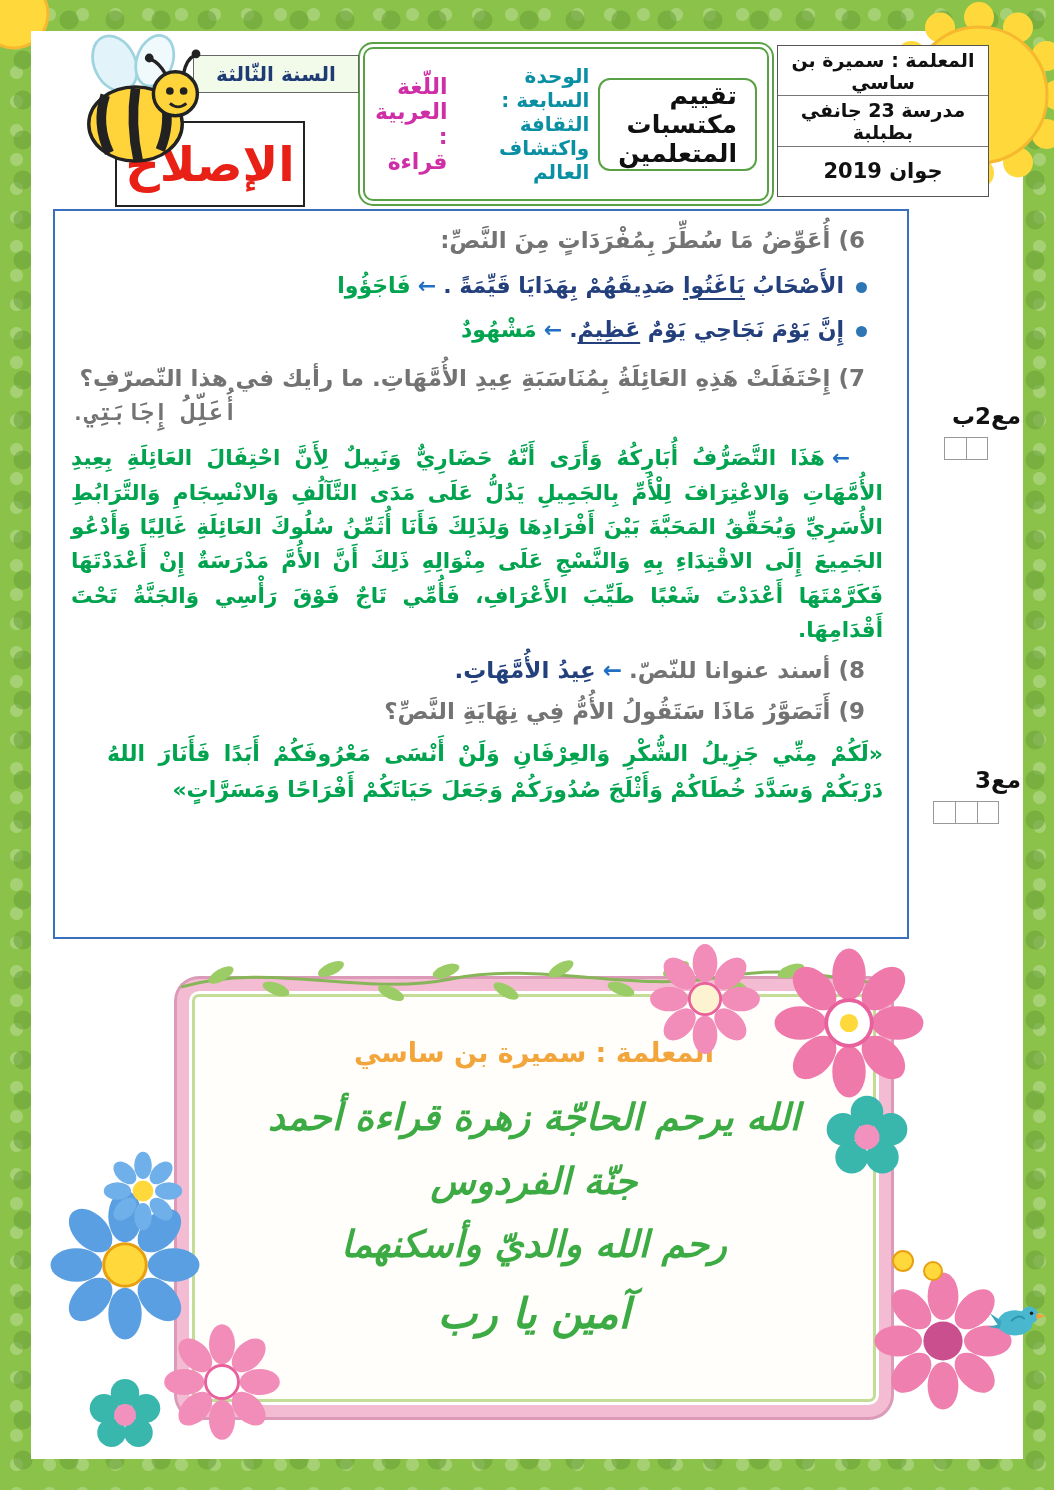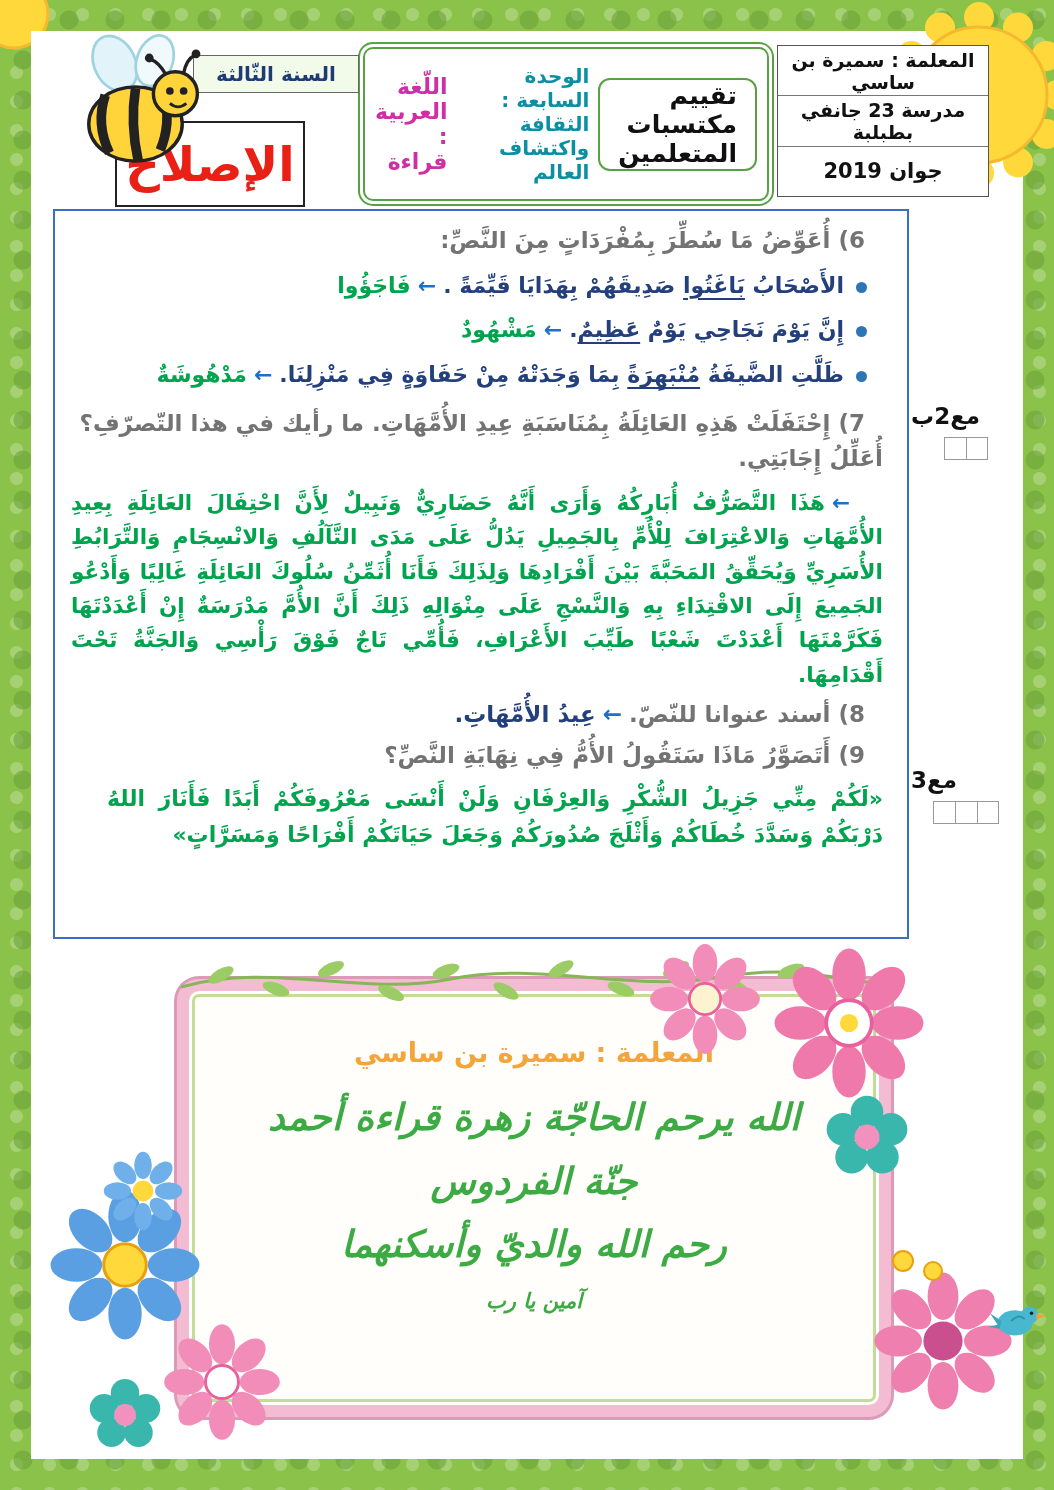--- a/index.html
+++ b/index.html
@@ -43,43 +43,43 @@
   .main-box { position:absolute; left:22px; top:178px; width:856px; height:730px; border:2px solid #3b6fc0;
     background:#fff; direction:rtl; padding:12px 24px 8px 16px; z-index:3; overflow:hidden; }
   .red   { color:#737373; font-weight:bold; }
   .navy  { color:#24407c; font-weight:bold; }
   .green { color:#00a34e; font-weight:bold; }
   .u { text-decoration:underline; text-underline-offset:5px; text-decoration-thickness:2px; }
   .arrow { color:#1f6fc4; font-weight:bold; margin:0 7px; }
   .q-title { font-size:23px; line-height:1.55; padding-right:18px; }
   .q6-item { font-size:22px; margin:9px 16px 0 0; line-height:1.62; }
   .bullet { display:inline-block; width:11px; height:11px; border-radius:50%; background:#2e75b6; margin-left:12px; }
-  .center { text-align:right; padding-right:0; }
+  .center { text-align:left; padding-right:0;font-family:Liberation Mono, monospace; }
   .q7l1 { margin-top:13px; }
   .answer-para { font-size:21.5px; line-height:1.6; text-align:justify; margin-top:9px; text-indent:26px; }
   .q-line { font-size:23px; margin-top:9px; padding-right:18px; }
   .q9 { margin-top:11px; }
   .quote { font-size:22px; line-height:1.65; text-align:justify; margin-top:7px;margin-left:36px; }
 
   
-  .margin-note { position:absolute; left:880px; width:110px; text-align:left; z-index:3; direction:rtl; }
+  .margin-note { position:absolute; left:880px; width:110px; text-align:right; z-index:3; direction:rtl; }
   .mn-label { font-size:23px; font-weight:bold; color:#111; }
   .mn-squares { display:flex; justify-content:center; margin-top:8px; }
   .sq { width:23px; height:23px; border:1.5px solid #999; background:#fff; }
   .sq:not(:first-child) { margin-inline-start:-1.5px; }
 
   
   .footer-card { position:absolute; left:146px; top:948px; width:714px; height:438px; background:#fffefb;
     border:12px solid #f4bcd3; border-radius:22px;
     box-shadow:0 0 0 3px #db9ab8, inset 0 0 0 3px #ffffff, inset 0 0 0 6px #c3dc96;
     z-index:3; display:flex; flex-direction:column; align-items:center; padding-top:46px; direction:rtl; }
   .footer-teacher { color:#f2a53a; font-size:27px; font-weight:bold; }
   .prayer { margin-top:18px; }
   .prayer-line { color:#3cab43; font-size:37px; font-weight:bold; font-style:italic; line-height:1.72; text-align:center; }
-  .amen { color:#3cab43; font-size:21px; font-weight:bold; font-style:italic; margin-top:12px; text-align:center; }
+  .amen { color:#3cab43; font-size:42px; font-weight:bold; font-style:italic; margin-top:12px; text-align:center; }
 </style>
 </head>
 <body>
 
 <div class="canvas">
 
   <svg class="deco" style="left:-22px;top:-22px;width:84px;height:84px;z-index:1" viewBox="0 0 84 84">
     <circle cx="36" cy="36" r="34" fill="#ffd93b" stroke="#f5b82e" stroke-width="3"></circle>
   </svg>
 
@@ -137,21 +137,20 @@
     <div class="islah-box">الإصلاح</div>
 
     <div class="main-box">
 
       <div class="q-title red">6) أُعَوِّضُ مَا سُطِّرَ بِمُفْرَدَاتٍ مِنَ النَّصِّ:</div>
 
       <div class="q6-item"><span class="bullet"></span><span class="navy">الأَصْحَابُ </span><span class="navy u">بَاغَتُوا</span><span class="navy"> صَدِيقَهُمْ بِهَدَايَا قَيِّمَةً .</span><span class="arrow">←</span><span class="green">فَاجَؤُوا</span></div>
 
       <div class="q6-item"><span class="bullet"></span><span class="navy">إِنَّ يَوْمَ نَجَاحِي يَوْمٌ </span><span class="navy u">عَظِيمٌ</span><span class="navy">.</span><span class="arrow">←</span><span class="green">مَشْهُودٌ</span></div>
 
-      <div class="q6-item"><span class="bullet"></span><span class="navy">ظَلَّتِ الضَّيفَةُ </span><span class="navy u">مُنْبَهِرَةً</span><span class="navy"> بِمَا وَجَدَتْهُ مِنْ حَفَاوَةٍ فِي مَنْزِلِنَا.</span><span class="arrow">←</span><span class="green">مَدْهُوشَةٌ</span></div>
 
       <div class="q-title red q7l1">7) إِحْتَفَلَتْ هَذِهِ العَائِلَةُ بِمُنَاسَبَةِ عِيدِ الأُمَّهَاتِ. ما رأيك في هذا التّصرّفِ؟</div>
       <div class="q-title red center">أُعَلِّلُ إِجَابَتِي.</div>
 
       <div class="answer-para"><span class="arrow">←</span><span class="green">هَذَا التَّصَرُّفُ أُبَارِكُهُ وَأَرَى أَنَّهُ حَضَارِيٌّ وَنَبِيلٌ لِأَنَّ احْتِفَالَ العَائِلَةِ بِعِيدِ الأُمَّهَاتِ وَالاعْتِرَافَ لِلْأُمِّ بِالجَمِيلِ يَدُلُّ عَلَى مَدَى التَّآلُفِ وَالانْسِجَامِ وَالتَّرَابُطِ الأُسَرِيِّ وَيُحَقِّقُ المَحَبَّةَ بَيْنَ أَفْرَادِهَا وَلِذَلِكَ فَأَنَا أُثَمِّنُ سُلُوكَ العَائِلَةِ غَالِيًا وَأَدْعُو الجَمِيعَ إِلَى الاقْتِدَاءِ بِهِ وَالنَّسْجِ عَلَى مِنْوَالِهِ ذَلِكَ أَنَّ الأُمَّ مَدْرَسَةٌ إِنْ أَعْدَدْتَهَا فَكَرَّمْتَهَا أَعْدَدْتَ شَعْبًا طَيِّبَ الأَعْرَافِ، فَأُمِّي تَاجٌ فَوْقَ رَأْسِي وَالجَنَّةُ تَحْتَ أَقْدَامِهَا.</span></div>
 
       <div class="q-line"><span class="red">8) أسند عنوانا للنّصّ.</span><span class="arrow">←</span><span class="navy">عِيدُ الأُمَّهَاتِ.</span></div>
 
       <div class="q-title red q9">9) أَتَصَوَّرُ مَاذَا سَتَقُولُ الأُمُّ فِي نِهَايَةِ النَّصِّ؟</div>
 

